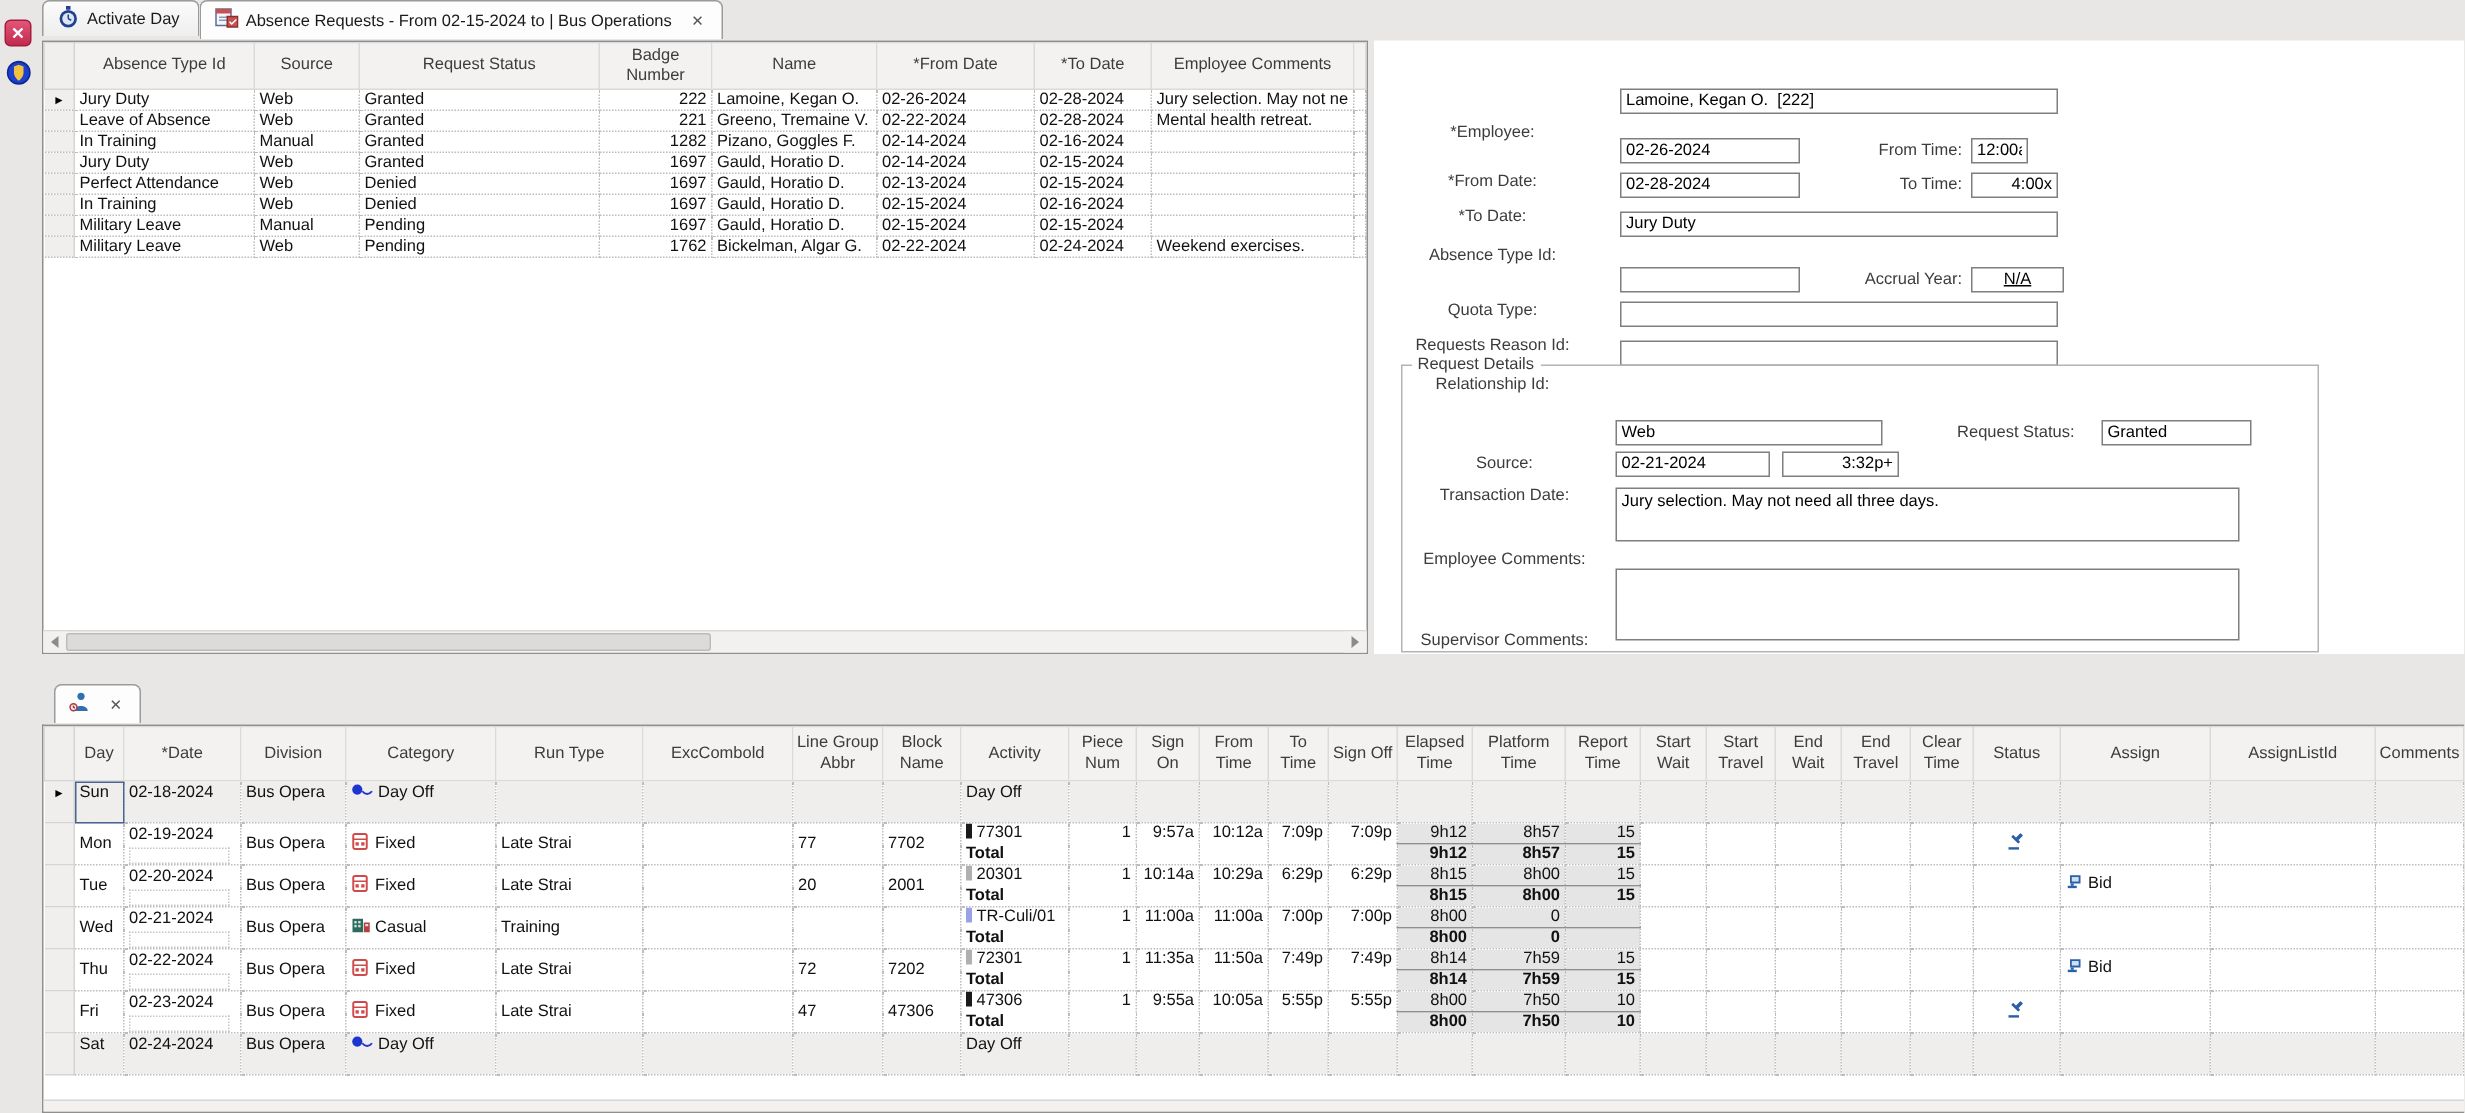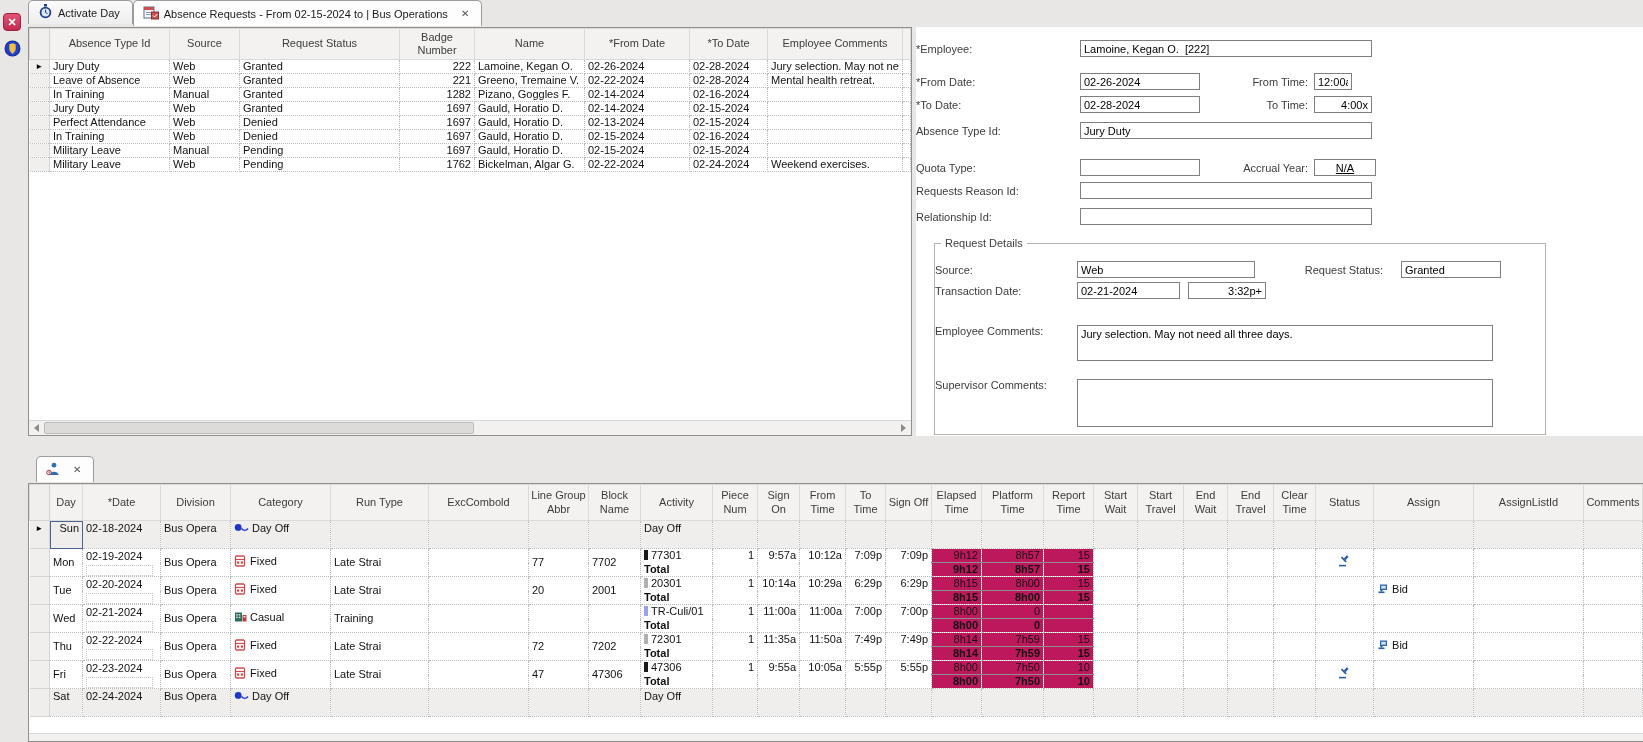--- a/index.html
+++ b/index.html
@@ -32,43 +32,43 @@
   .grid th { background:#f3f2f1; border:1px solid #dcdad9; font-weight:normal; color:#3c3c3c;
     padding:1px 2px; line-height:1.2; text-align:center; overflow:hidden; }
   .grid td { border-right:1px dotted #bcbcbc; padding:0 3px; overflow:hidden; white-space:nowrap;
     line-height:13px; height:13px; vertical-align:middle; }
   .abs tbody td { border-bottom:1px dotted #bcbcbc; }
   .tb { border-bottom:1px dotted #bcbcbc; }
   td.gutter, th.gutter { background:#f0efee; border-right:1px solid #d6d4d3; border-bottom:1px solid #d6d4d3;
     text-align:center; padding:0; font-size:8px; color:#000; }
   .num { text-align:right; }
   .bold { font-weight:bold; }
-  .timecol { background:#be185d; }
+  .timecol { background:#e5e5e5; }
   .sumline { border-bottom:1px solid #8f8f8f; }
   .lead { vertical-align:top; padding-top:1px; }
   .dayoff-row td { background:#efeeec; height:28px; vertical-align:top; padding-top:1px; }
-  .focus-cell { outline:1px solid #49648f; outline-offset:-1px;text-align:right; }
+  .focus-cell { outline:1px solid #49648f; outline-offset:-1px; }
   .bar { display:inline-block; width:4px; height:10px; margin-right:3px; vertical-align:-1px; }
   .date-sub { height:11px; border:1px dotted #c6c6c6; margin-top:2px; width:94%; }
   .ic { display:inline-block; vertical-align:-2px; }
   .ctr { text-align:center; }
   .assign { padding-left:16px; }
 
   
   .hscroll { position:absolute; left:0; right:0; bottom:0; height:15px; background:#f2f1f0;
     border-top:1px solid #d9d7d6; display:flex; align-items:center; }
   .sb-btn { width:15px; height:14px; display:flex; align-items:center; justify-content:center; background:#f2f1f0; cursor:pointer; }
   .tri-l { width:0; height:0; border-top:4px solid transparent; border-bottom:4px solid transparent; border-right:5px solid #8b8b8b; }
   .tri-r { width:0; height:0; border-top:4px solid transparent; border-bottom:4px solid transparent; border-left:5px solid #8b8b8b; }
   .sb-track { flex:1; height:14px; position:relative; }
   .sb-thumb { position:absolute; left:0; top:1px; height:12px; width:430px; background:#dcdbda; border:1px solid #bdbcbb; border-radius:2px; cursor:grab; }
 
   
   .frow { position:absolute; left:0; right:8px; display:flex; align-items:center; }
-  .flabel { width:164px; text-align:left; padding-right:6px; color:#3c3c3c; }
+  .flabel { width:164px; text-align:center; padding-right:6px; color:#3c3c3c;margin-top:42px; }
   .flabel2 { width:106px; text-align:right; padding-right:6px; margin-left:8px; color:#3c3c3c; }
   .fin { height:17px; border:1px solid #7f7f7f; font-family:"Liberation Sans",sans-serif; font-size:11px; padding:0 3px; background:#fff; }
   .tright { text-align:right; }
   .tcenter { text-align:center;text-decoration:underline; }
   .fset { position:absolute; left:18px; top:210px; width:612px; height:198px; border:1px solid #b5b3b2; }
   .fset legend { margin-left:6px; padding:0 4px; color:#3c3c3c; font-size:11px; }
   .fset .frow { right:0; }
   .fset .flabel { width:142px; }
   textarea.fin { height:36px; width:416px; resize:none; line-height:13px; padding:2px 3px; }
 </style>

